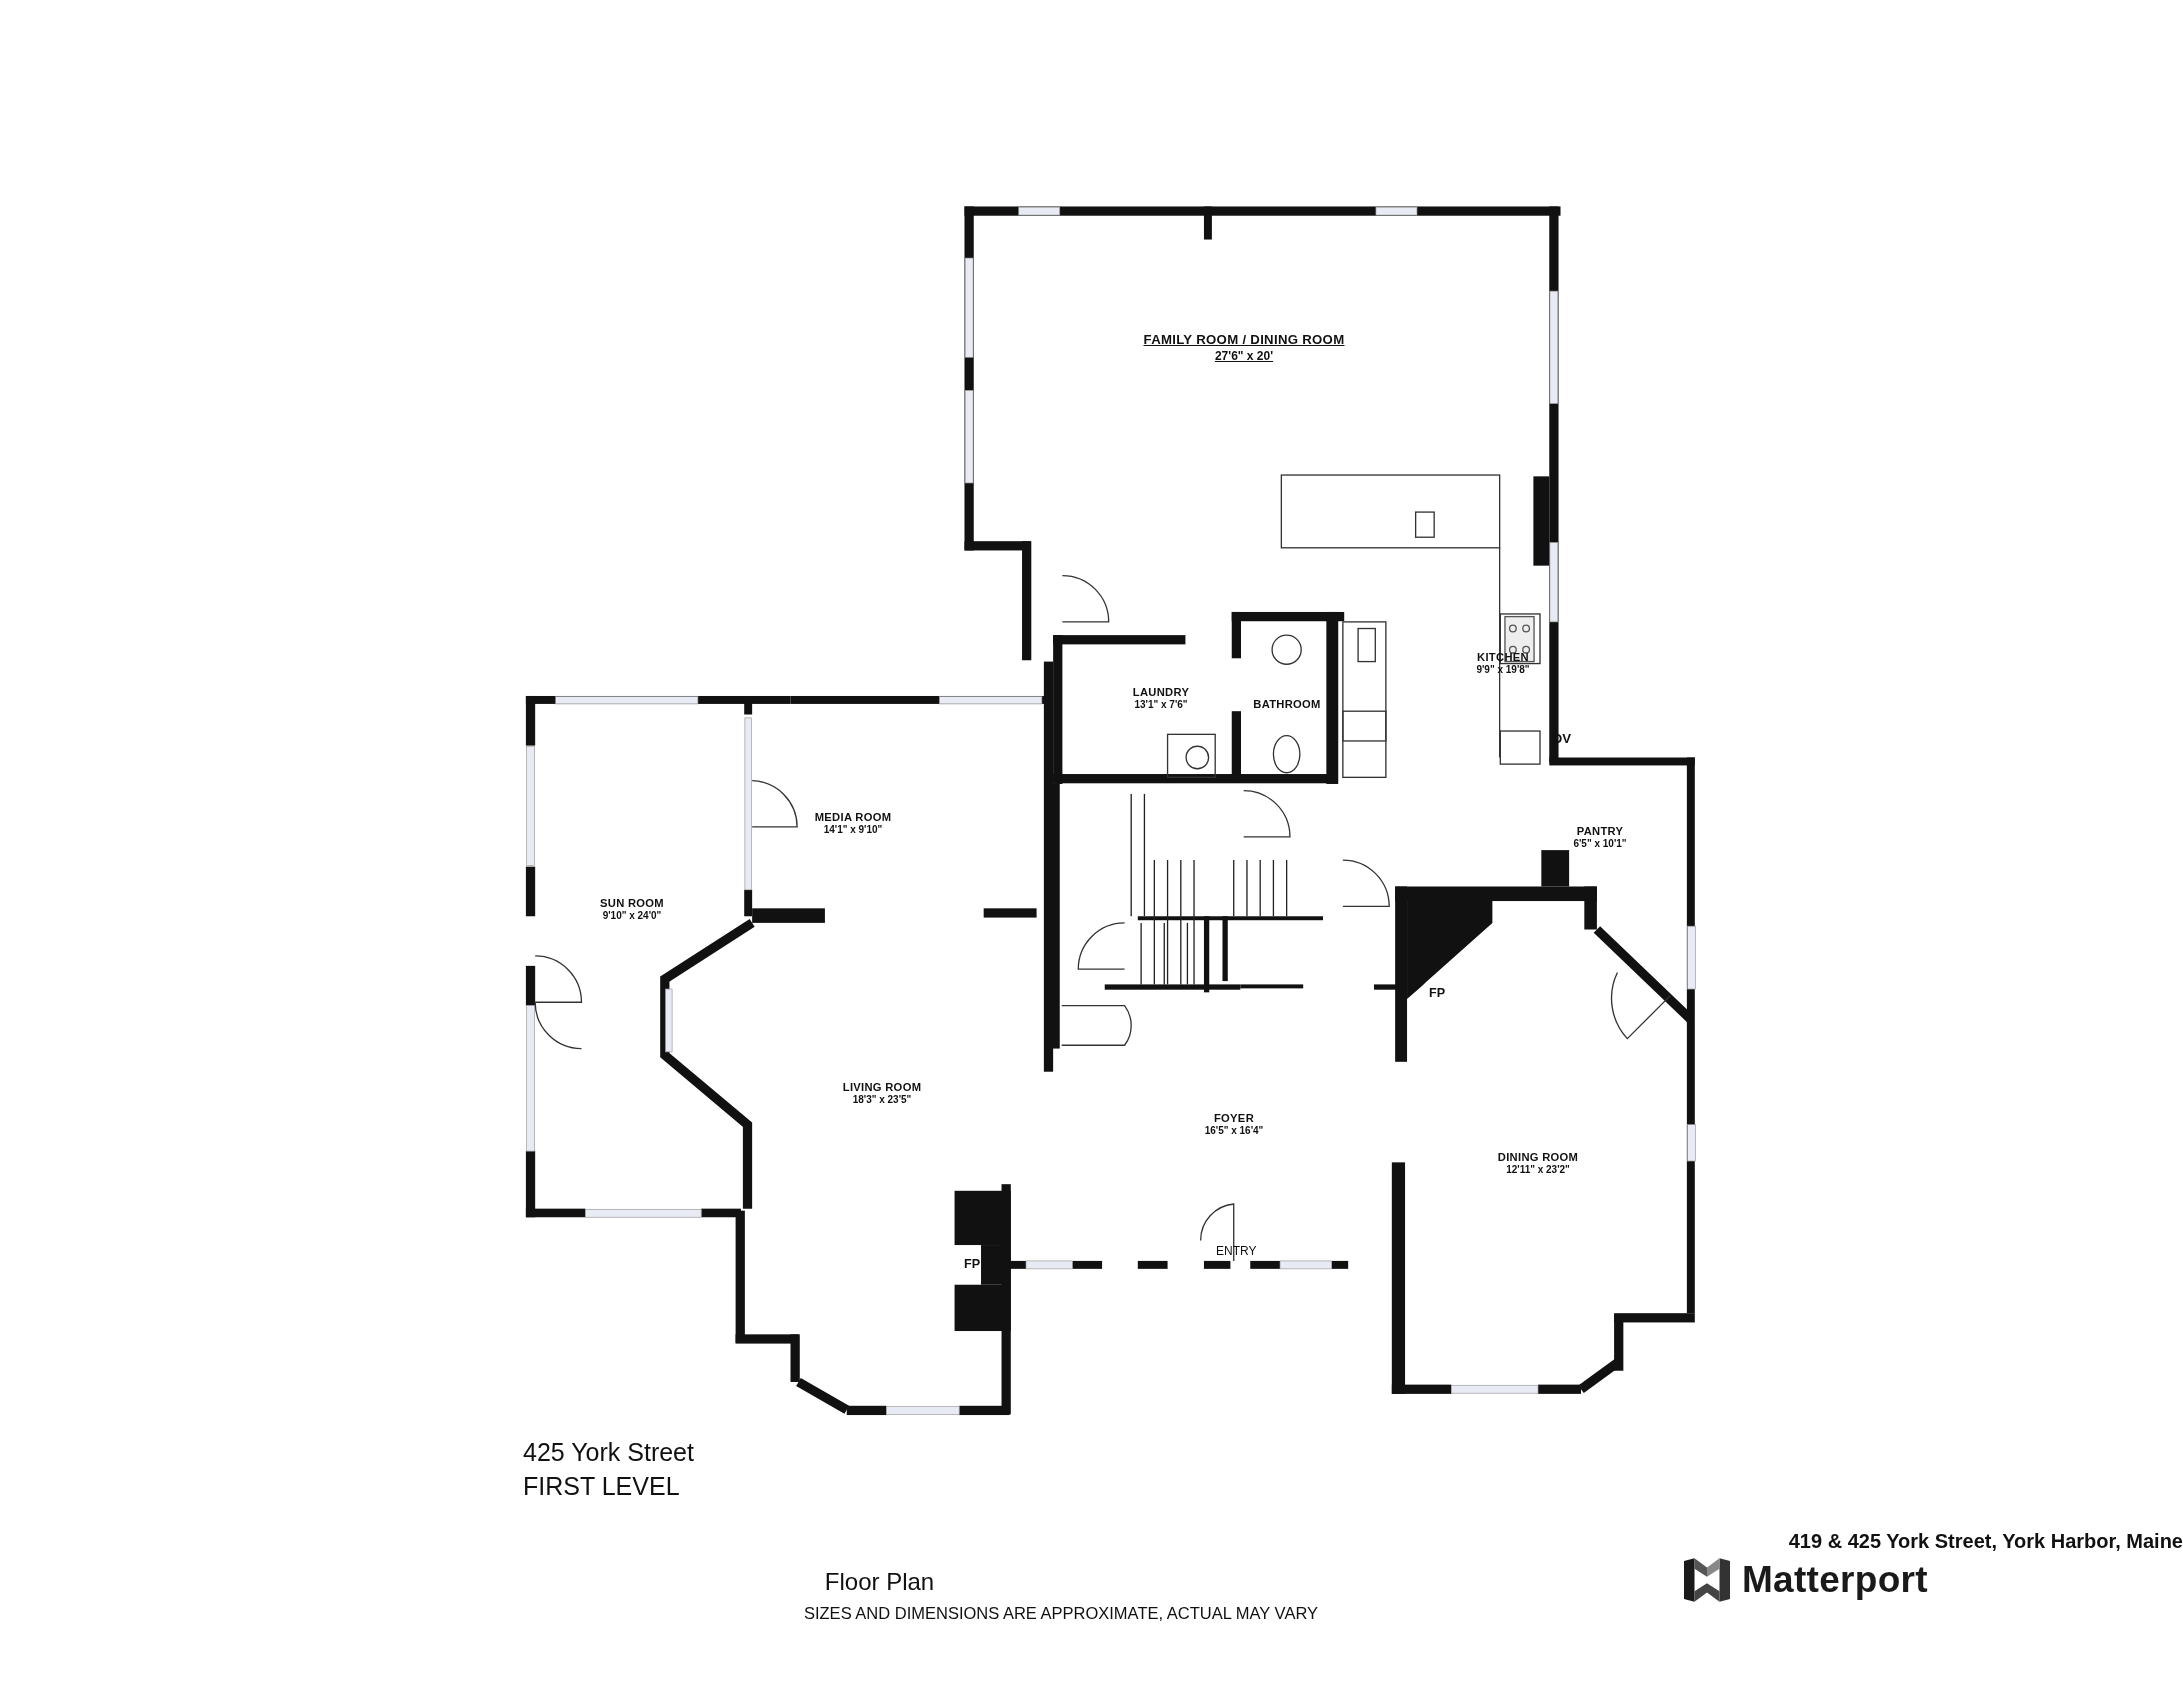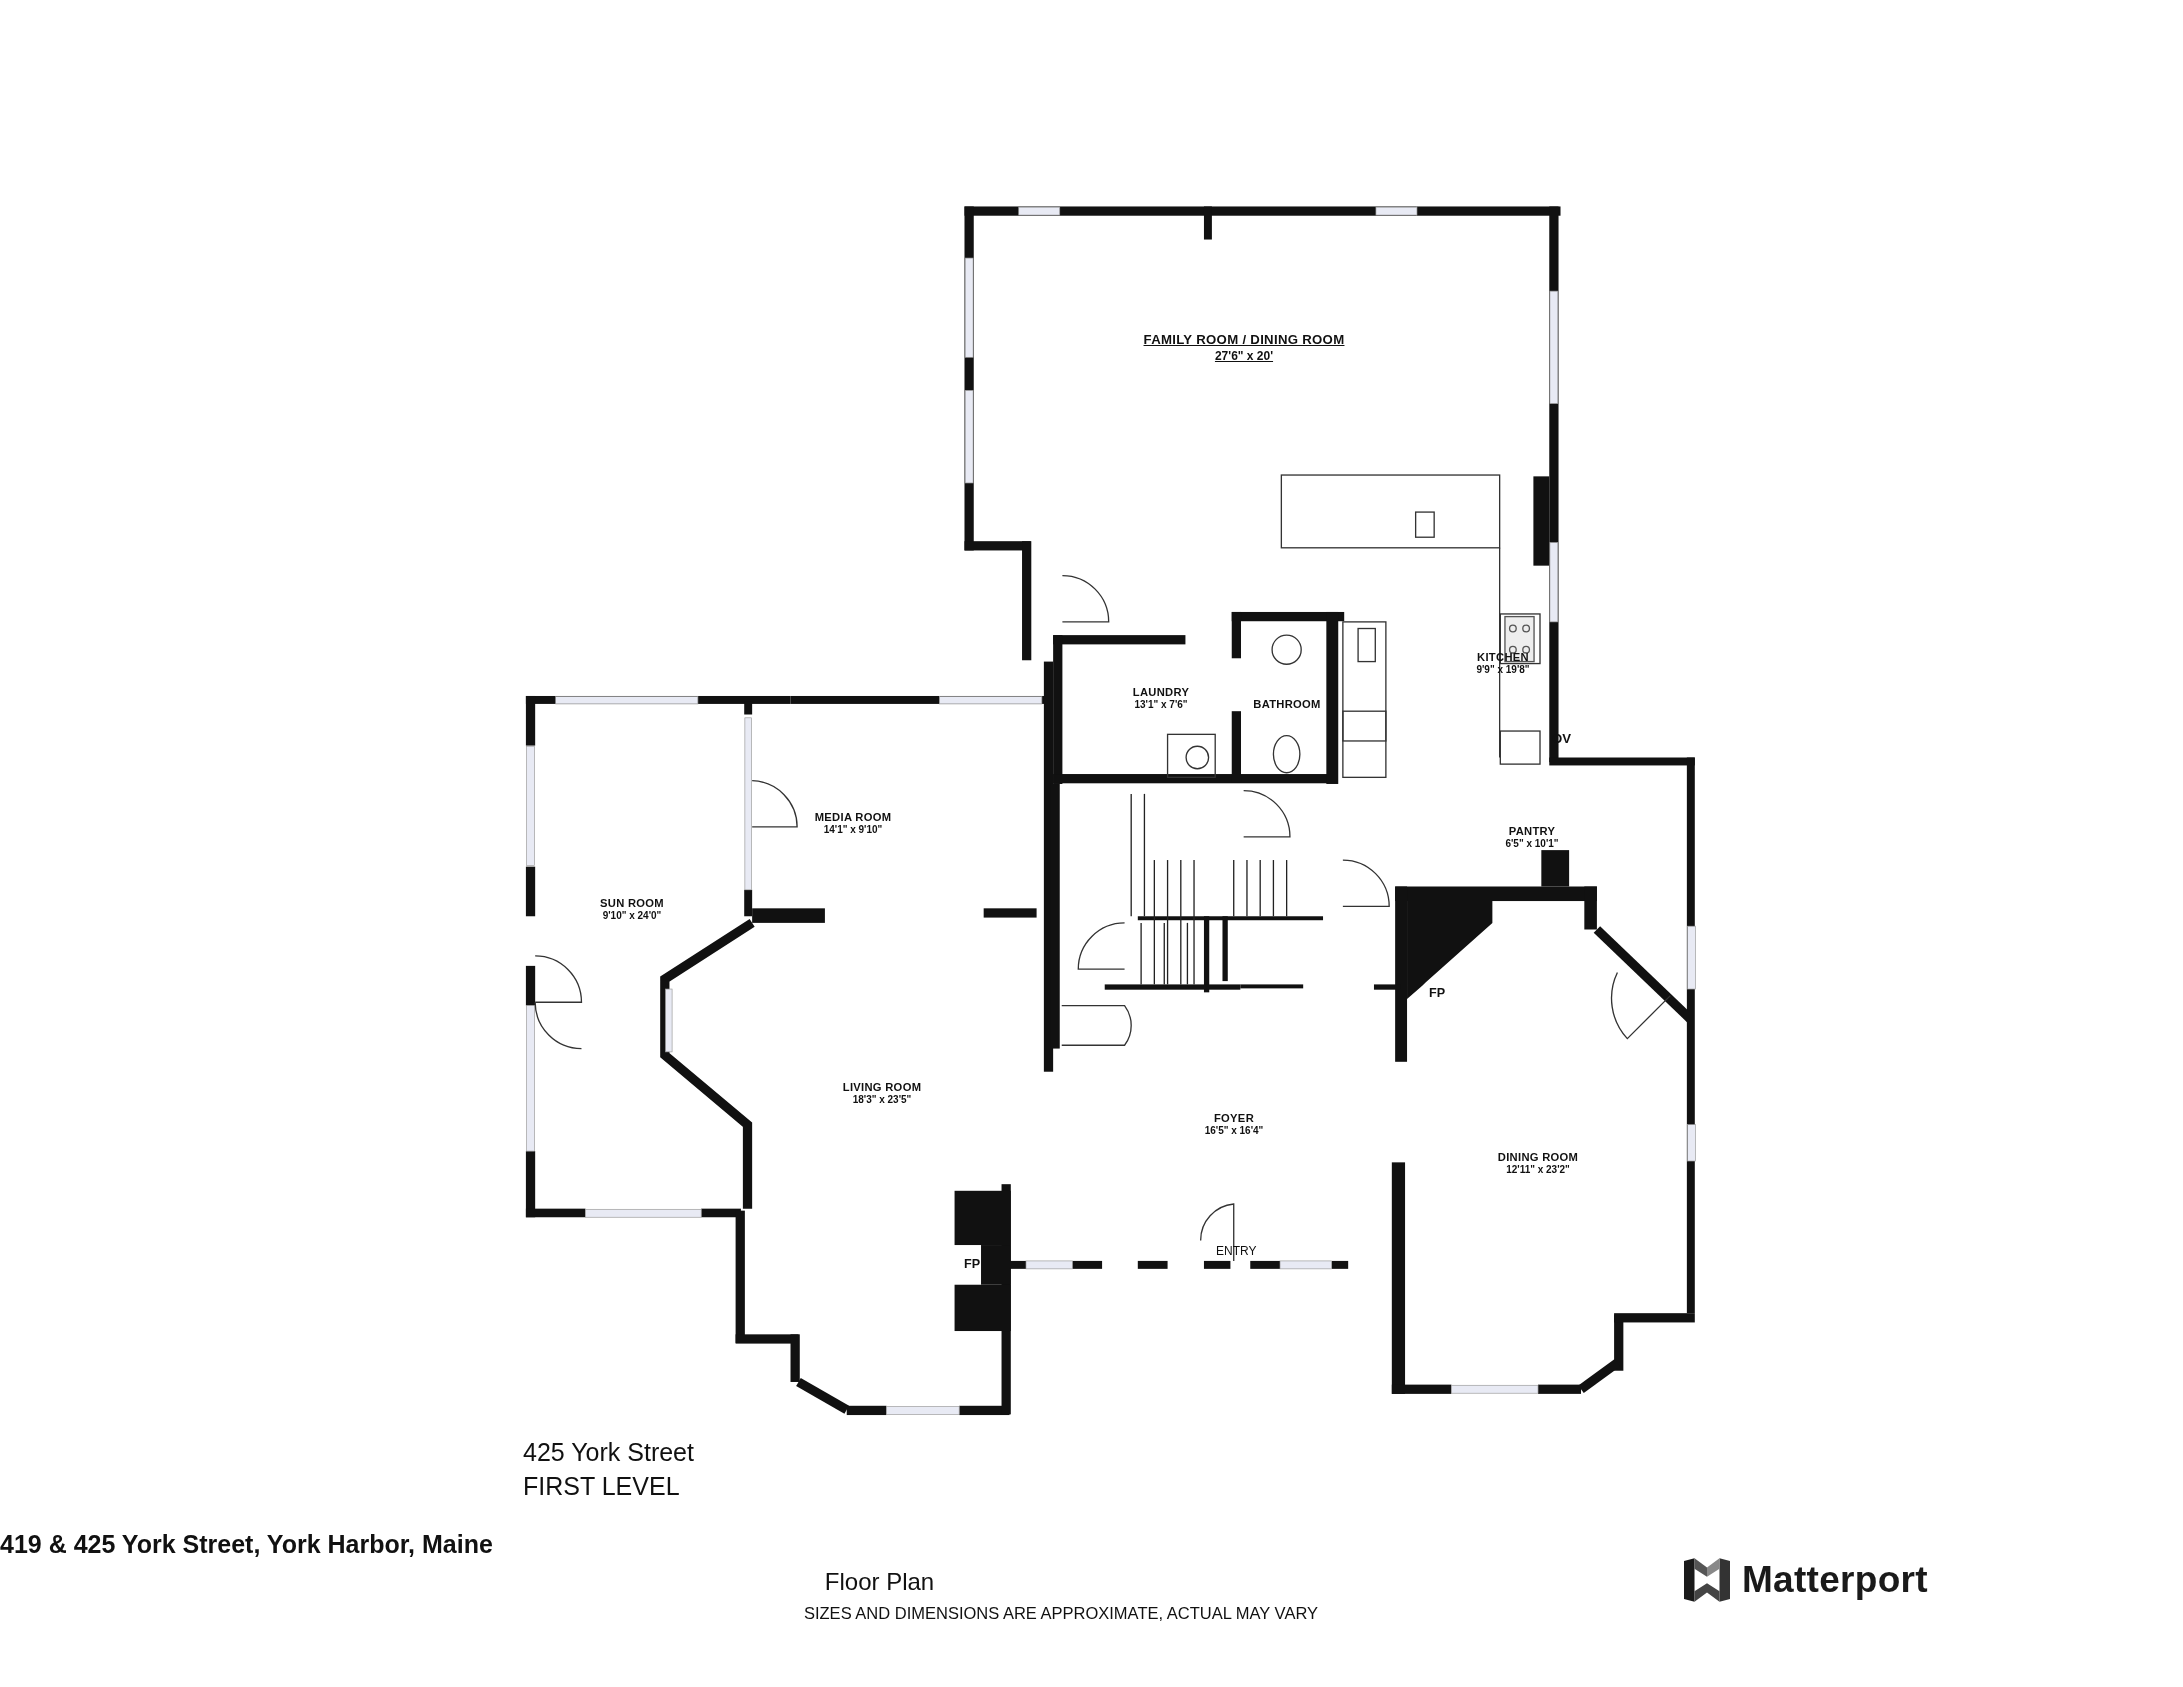--- a/index.html
+++ b/index.html
@@ -7,21 +7,21 @@
   #plan { position:absolute; left:0; top:0; width:2183px; height:1687px; }
   .label { position:absolute; text-align:center; font-family:"Liberation Sans", "DejaVu Sans", sans-serif; color:#111; line-height:1.25; white-space:nowrap; transform:translateX(-50%); }
   .room-name { font-size:13.2px; font-weight:bold; letter-spacing:0.3px; }
   .room-dim { font-size:12px; font-weight:bold; }
   .room-name.sm { font-size:11.2px; }
   .room-dim.sm { font-size:10px; }
   .fp { position:absolute; font-size:12.6px; font-weight:bold; }
   .entry { position:absolute; font-size:12px; font-weight:normal; }
   .ov { position:absolute; font-size:13.2px; font-weight:bold; }
   .level-block { position:absolute; left:523px; top:1436px; font-size:25px; line-height:1.35; color:#111; }
-  .f1 { position:absolute; top:1530px; left:0; width:2183px; text-align:left; font-size:25px; font-weight:bold; }
+  .f1 { position:absolute; top:1530px; left:0; width:2183px; text-align:right; font-size:20px; font-weight:bold; }
   .f2 { position:absolute; top:1568px; left:0; width:1759px; text-align:center; font-size:24px; }
   .f3 { position:absolute; top:1604px; left:0; width:2122px; text-align:center; font-size:16.5px; }
   .logo { position:absolute; left:1684px; top:1558px; display:flex; align-items:center; gap:12px;justify-content:center; }
   .logo-text { font-size:37px; font-weight:bold; color:#1a1a1a; letter-spacing:0.3px; }
 </style>
 </head>
 <body>
 
 <svg id="plan" viewBox="0 0 3300 2550" xmlns="http://www.w3.org/2000/svg">
   <g fill="#111">
@@ -189,21 +189,21 @@
   <div class="room-name sm">KITCHEN</div>
   <div class="room-dim sm">9'9" x 19'8"</div>
 </div>
 <div class="label" style="left:1161px; top:685px;">
   <div class="room-name sm">LAUNDRY</div>
   <div class="room-dim sm">13'1" x 7'6"</div>
 </div>
 <div class="label" style="left:1287px; top:697px;">
   <div class="room-name sm">BATHROOM</div>
 </div>
-<div class="label" style="left:1532px; top:824px;">
+<div class="label" style="left:1600px; top:824px;">
   <div class="room-name sm">PANTRY</div>
   <div class="room-dim sm">6'5" x 10'1"</div>
 </div>
 <div class="label" style="left:853px; top:810px;">
   <div class="room-name sm">MEDIA ROOM</div>
   <div class="room-dim sm">14'1" x 9'10"</div>
 </div>
 <div class="label" style="left:632px; top:896px;">
   <div class="room-name sm">SUN ROOM</div>
   <div class="room-dim sm">9'10" x 24'0"</div>

